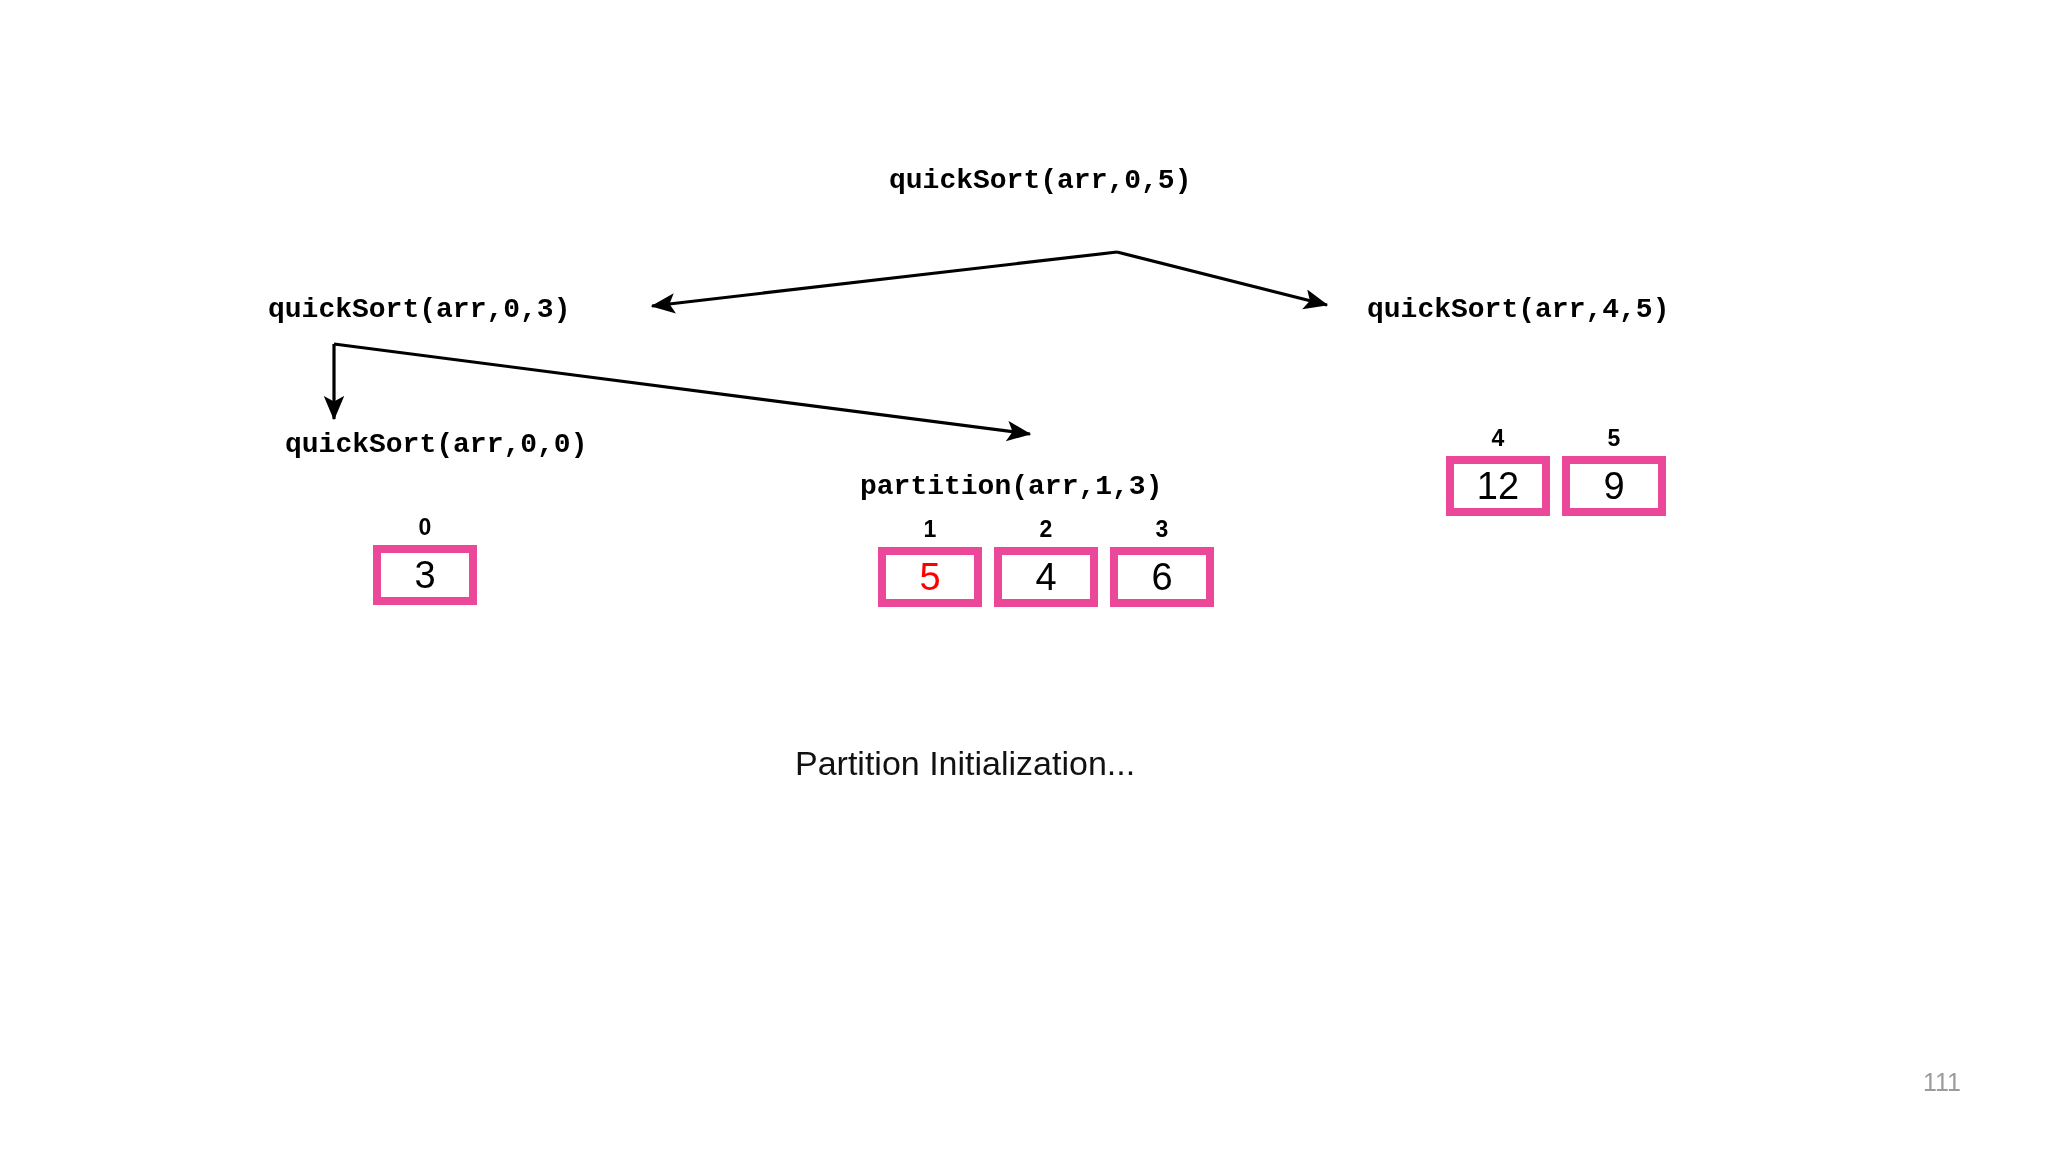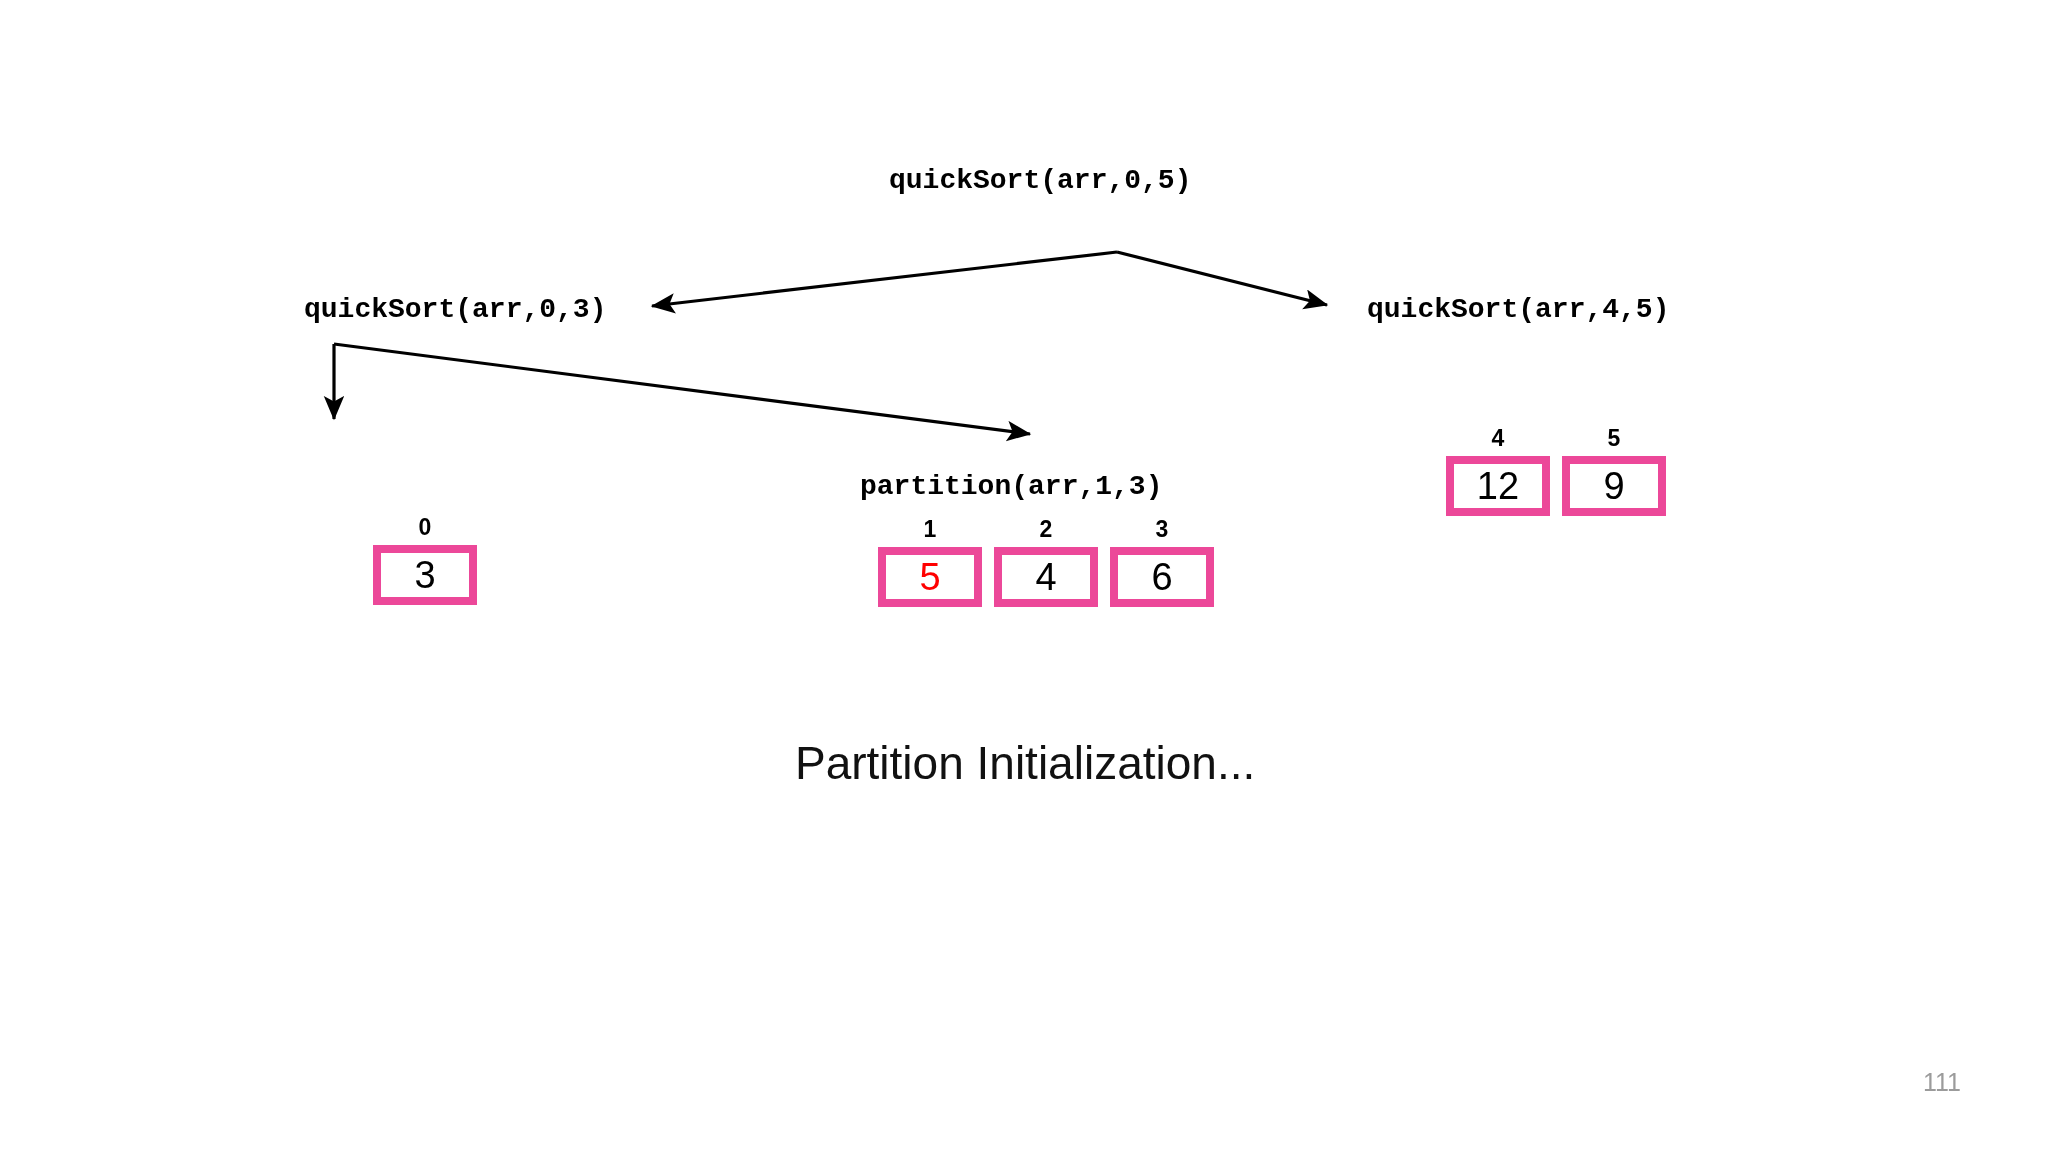--- a/index.html
+++ b/index.html
@@ -94,21 +94,21 @@
     color: #ff0000;
   }
 
   
   #caption {
     position: absolute;
     left: 795px;
     top: 743px;
     font-family: "Liberation Sans", sans-serif;
     font-weight: normal;
-    font-size: 46px;
+    font-size: 34px;
     line-height: 40px;
     color: #111111;
     white-space: pre;
   }
 
   
   #slide-number {
     position: absolute;
     left: 1923px;
     top: 1068px;
@@ -143,24 +143,25 @@
       <path d="M334,344 L334,419" stroke="#000000" stroke-width="3.2" fill="none" marker-end="url(#ah)"></path>
     </g>
 
     <g>
       <path d="M334,344 L1030,434" stroke="#000000" stroke-width="3.2" fill="none" marker-end="url(#ah)"></path>
     </g>
   </svg>
 
   <div class="call-label" style="left:889px; top:163px;">quickSort(arr,0,5)</div>
 
-  <div class="call-label" style="left:268px; top:292px;margin-left:36px;">quickSort(arr,0,3)</div>
+  <div class="call-label" style="left:268px; top:292px;">quickSort(arr,0,3)</div>
 
   <div class="call-label" style="left:1367px; top:292px;">quickSort(arr,4,5)</div>
 
+  <div class="call-label" style="left:285px; top:427px;">quickSort(arr,0,0)</div>
 
 
   <div class="call-label two-line" style="left:860px; top:469px;">partition(arr,1,3)</div>
 
   <div class="array-group" style="left:373px; top:514px;">
     <div class="cell-wrap">
       <div class="cell-index">0</div>
       <div class="cell-box">
         <span class="cell-value">3</span>
       </div>

